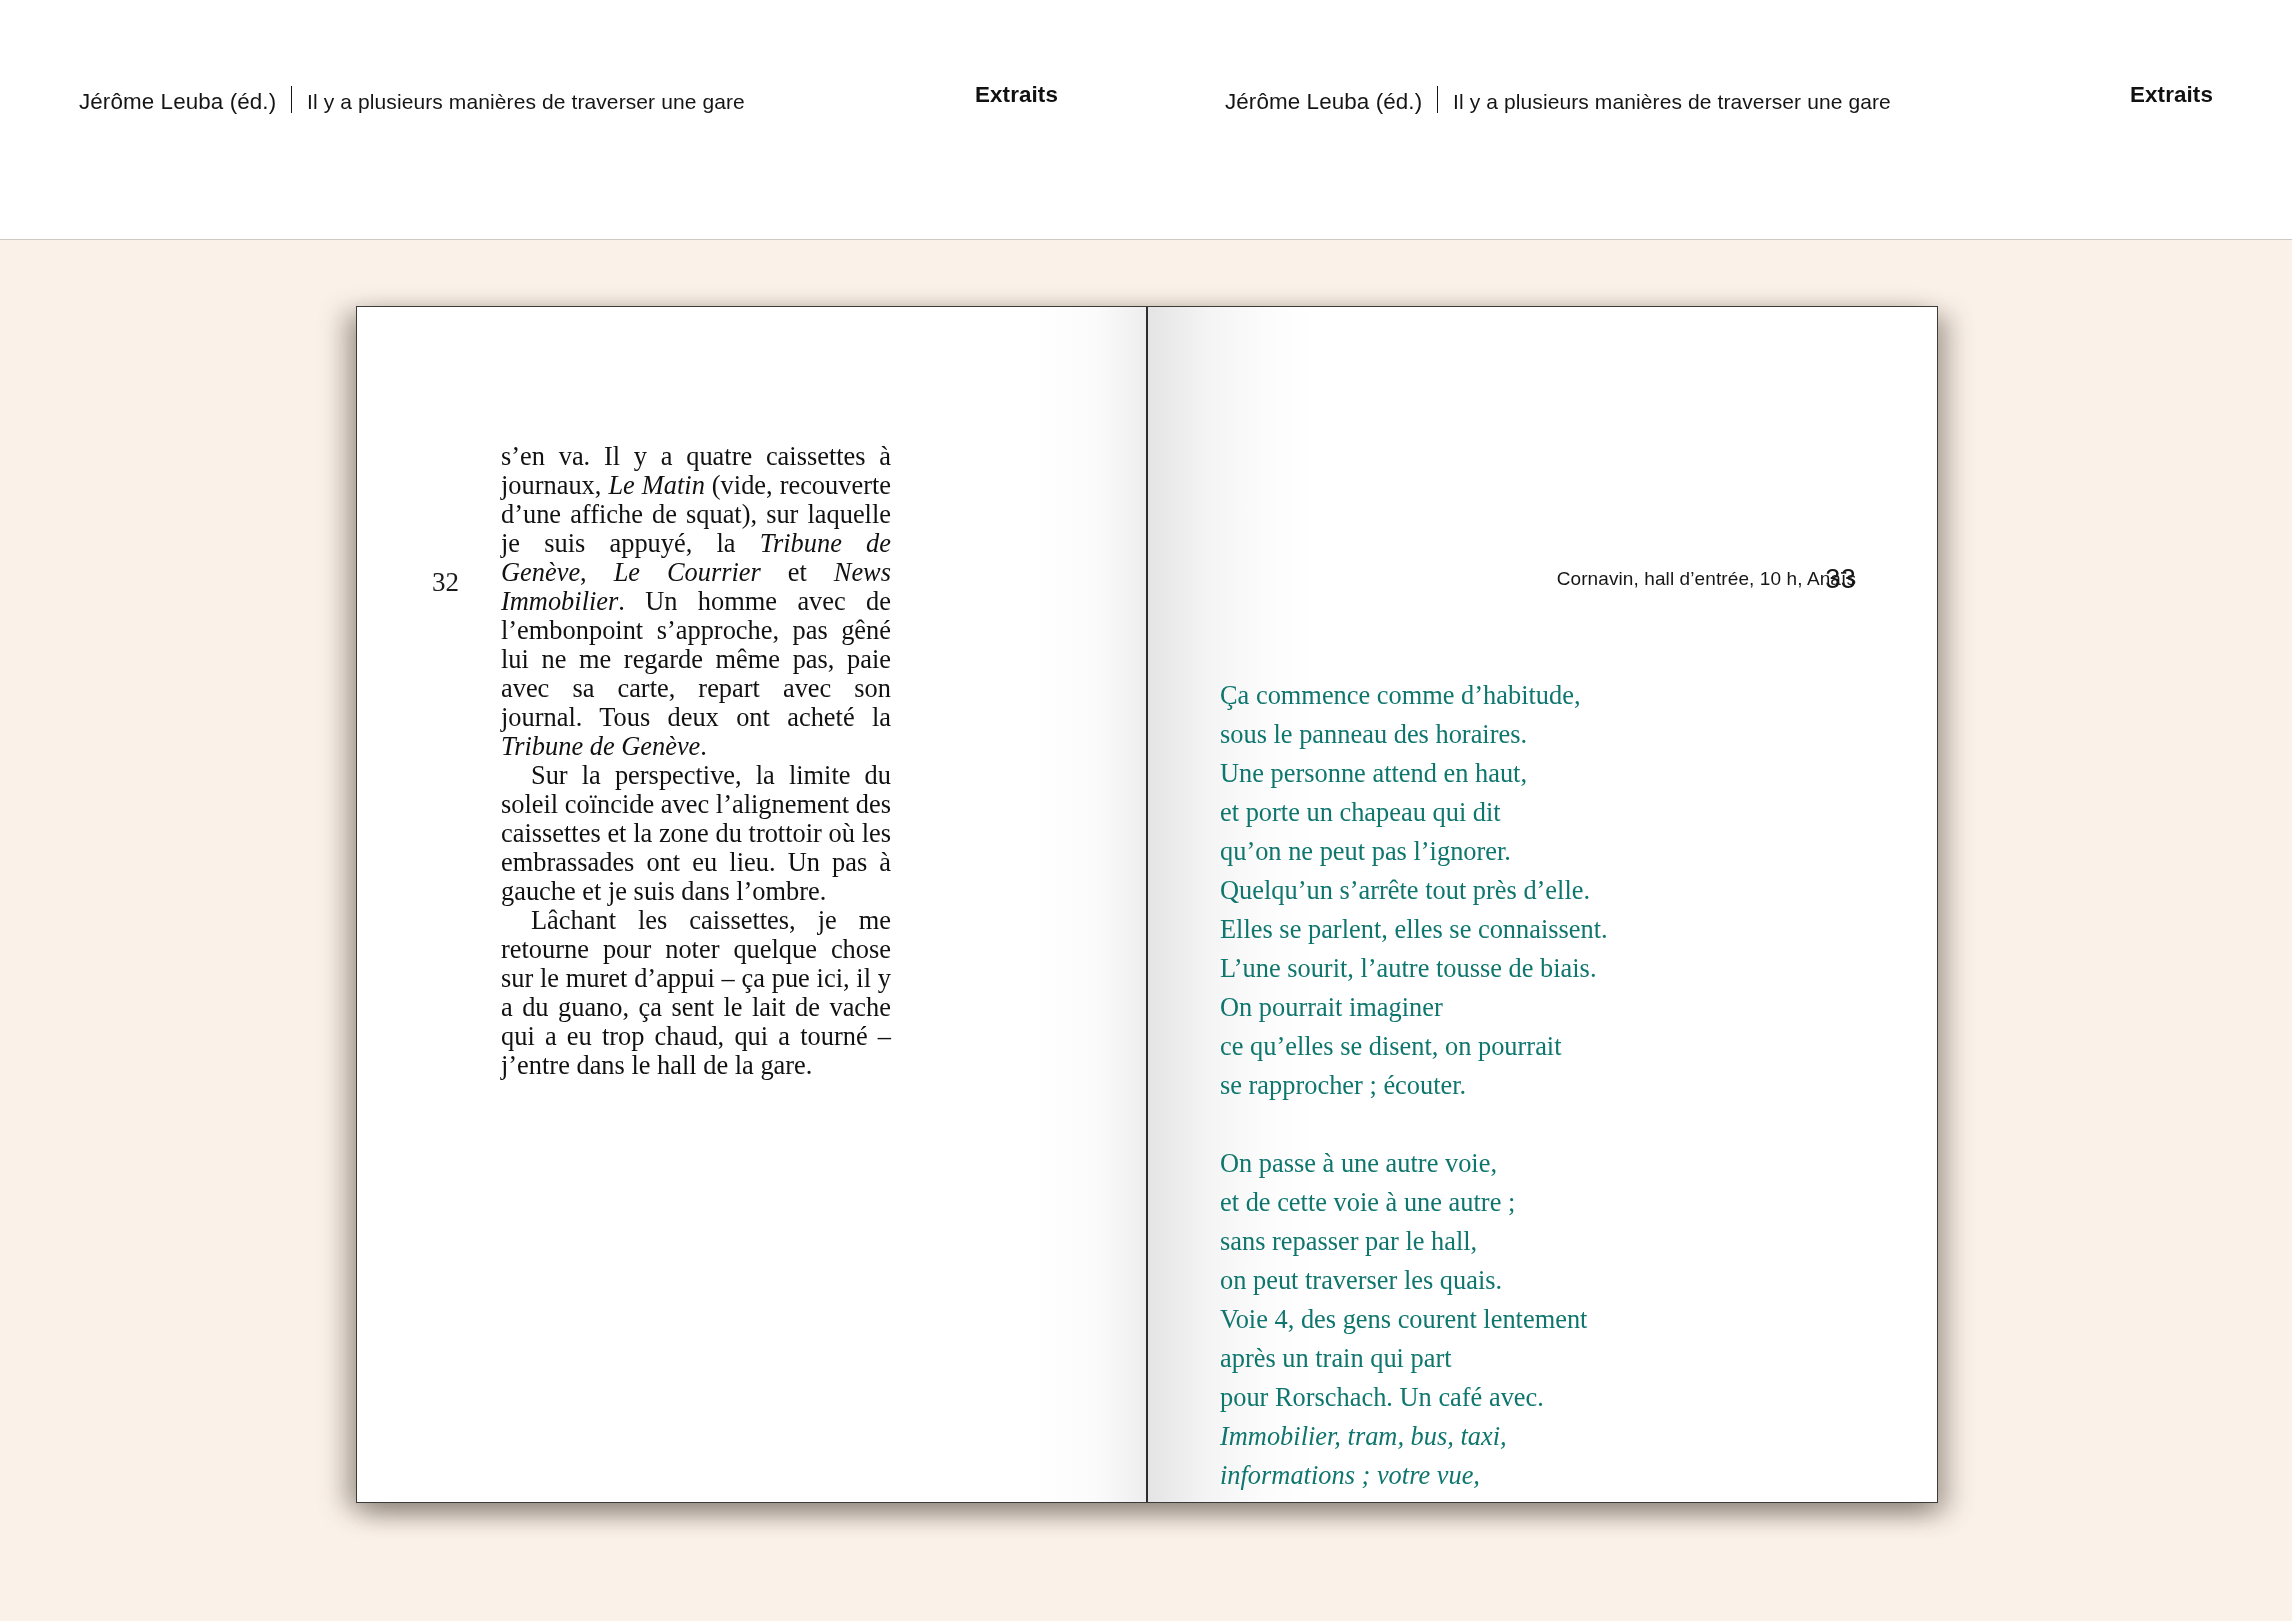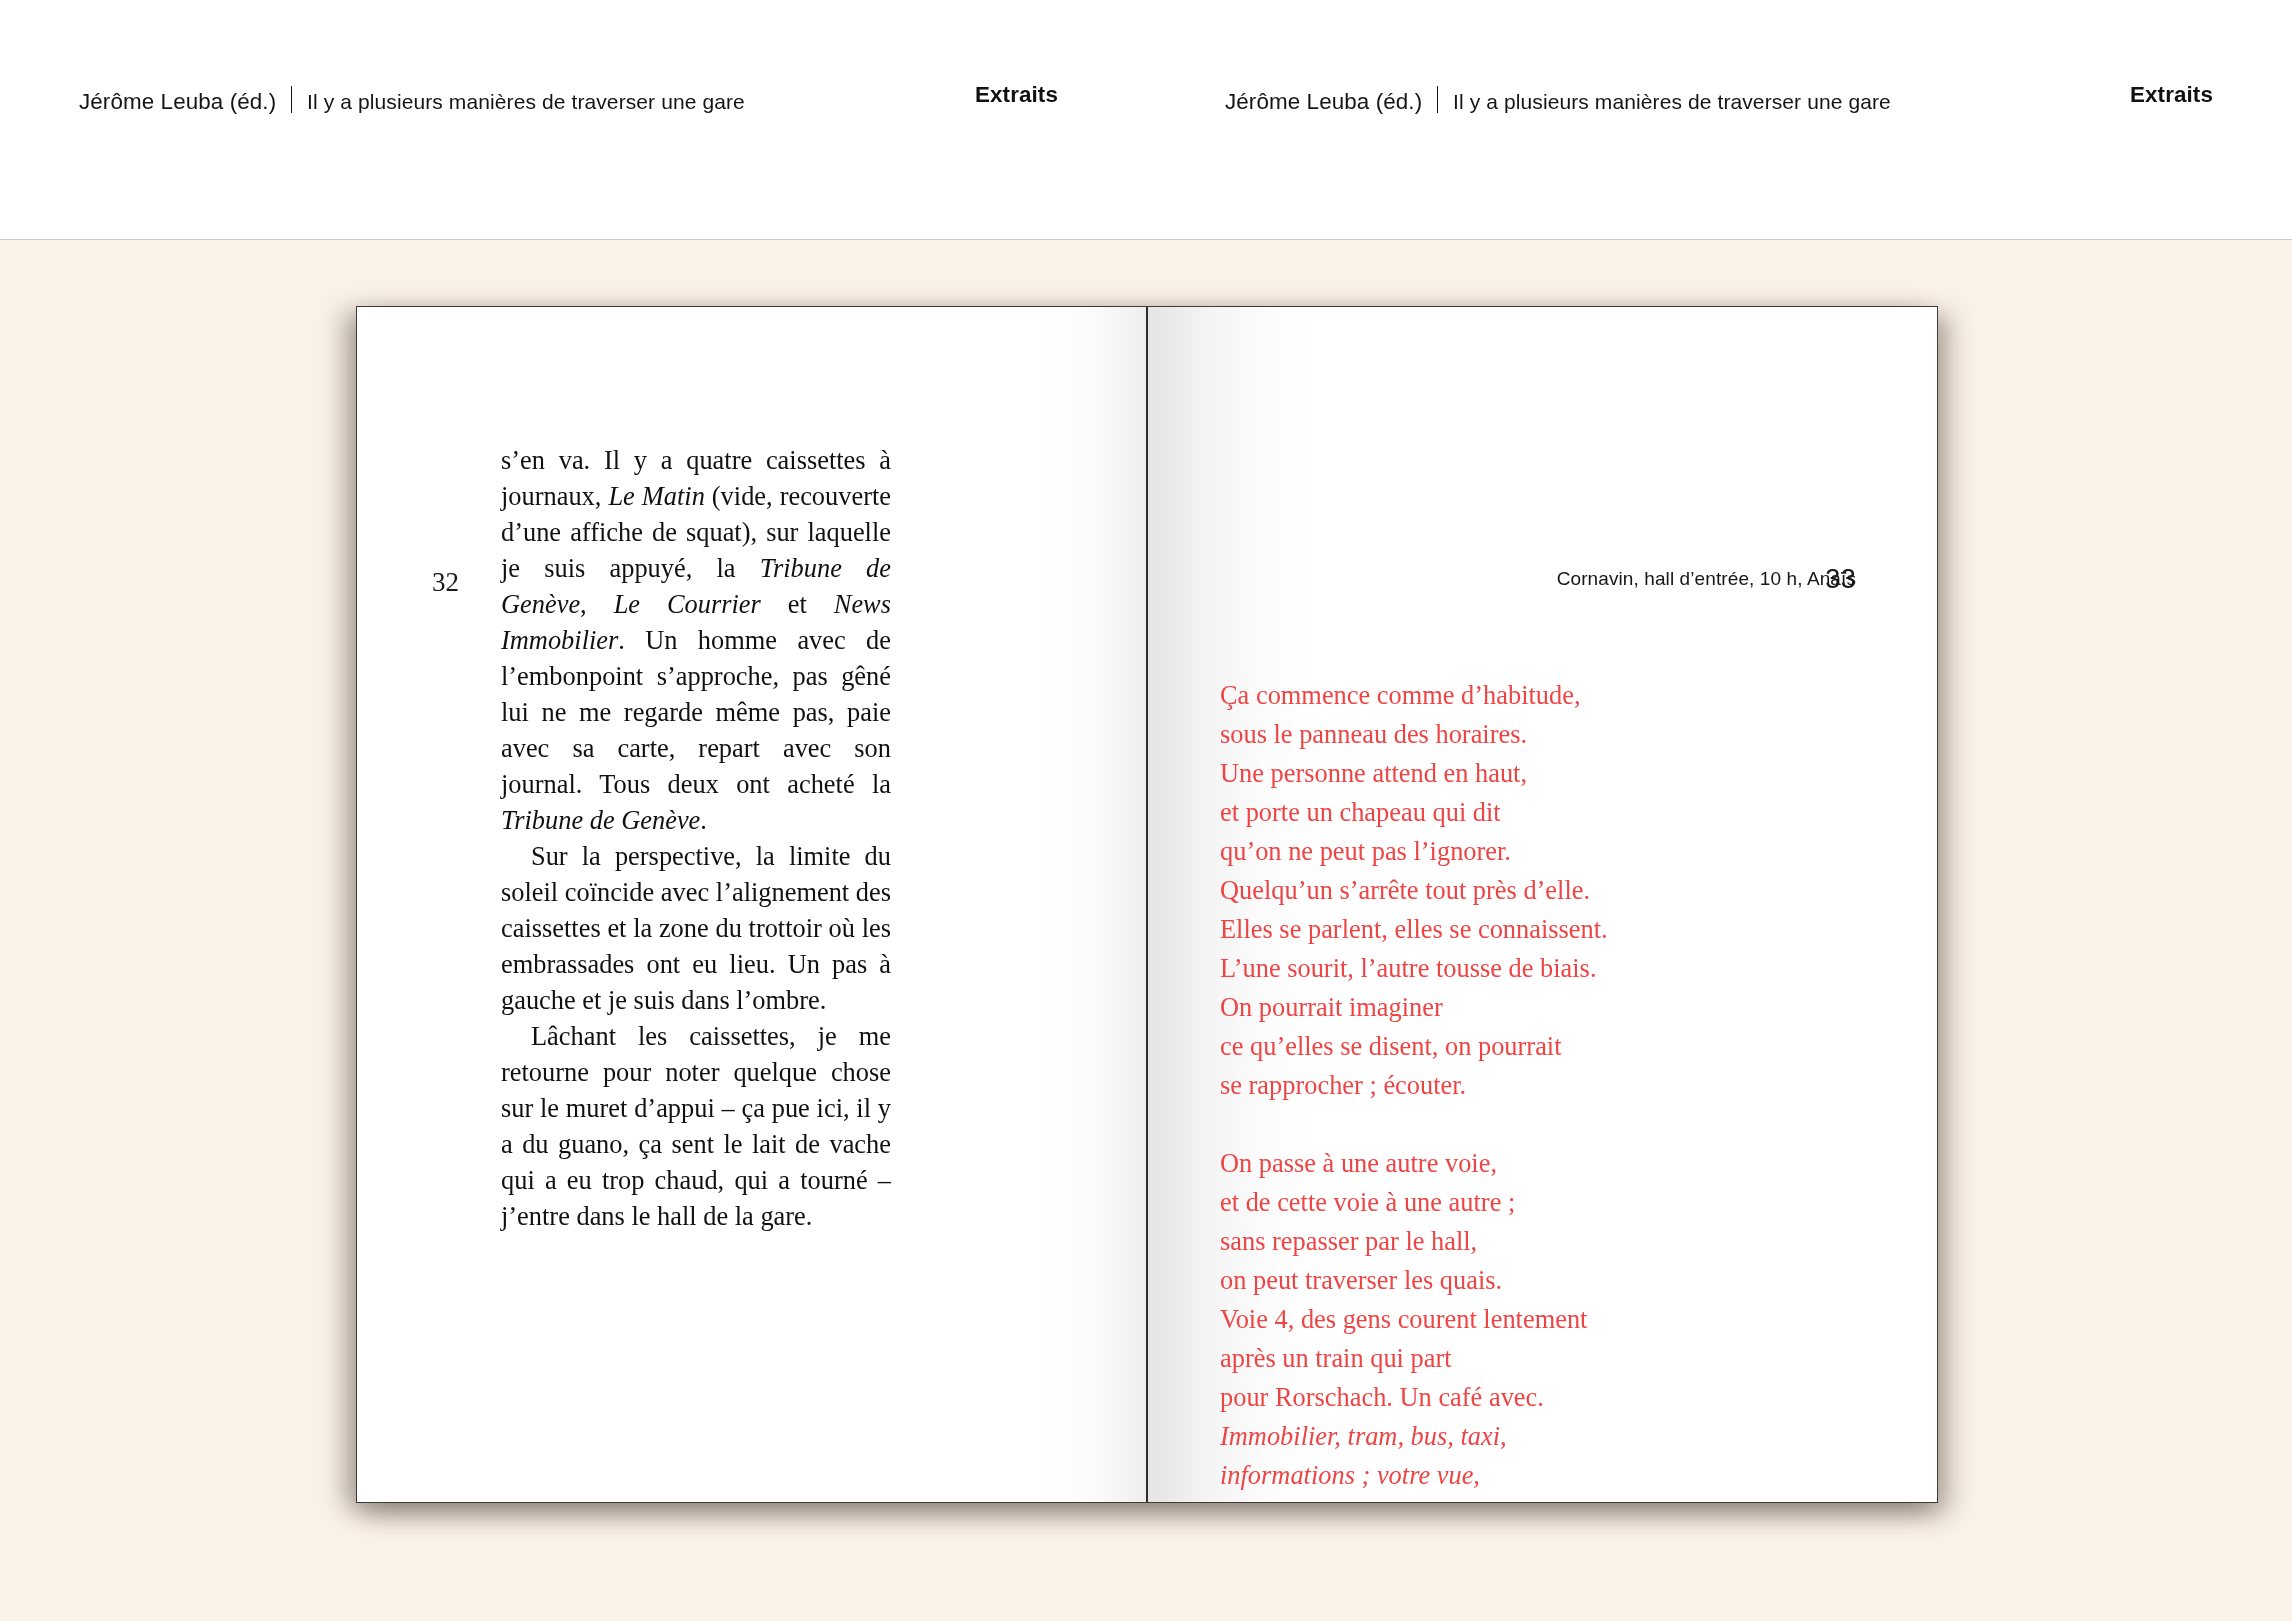--- a/index.html
+++ b/index.html
@@ -118,21 +118,21 @@
     font-size: 27px;
     color: #1a1a1a;
   }
   #verso-textblock {
     position: absolute;
     left: 144px;
     top: 135px;
     width: 390px;
     font-family: "Liberation Serif", serif;
     font-size: 26.4px;
-    line-height: 36px;
+    line-height: 29px;
     color: #111111;
     text-align: justify;
     text-justify: inter-word;
     hyphens: none;
   }
   #verso-textblock p { margin: 0; }
   #verso-textblock p + p { text-indent: 30px; }
   #verso-textblock em { font-style: italic; }
 
   
@@ -155,21 +155,21 @@
     white-space: nowrap;
   }
   #recto-poem {
     position: absolute;
     left: 72px;
     top: 369px;
     width: 645px;
     font-family: "Liberation Serif", serif;
     font-size: 26.4px;
     line-height: 39px;
-    color: #ef4444;
+    color: #0f766e;
   }
   #recto-poem .stanza { margin: 0 0 39px 0; }
   #recto-poem .stanza:last-child { margin-bottom: 0; }
   #recto-poem .line { display: block; white-space: nowrap; }
   #recto-poem .line.italic { font-style: italic; }
 </style>
 </head>
 <body>
 
 <div id="header-bar">

